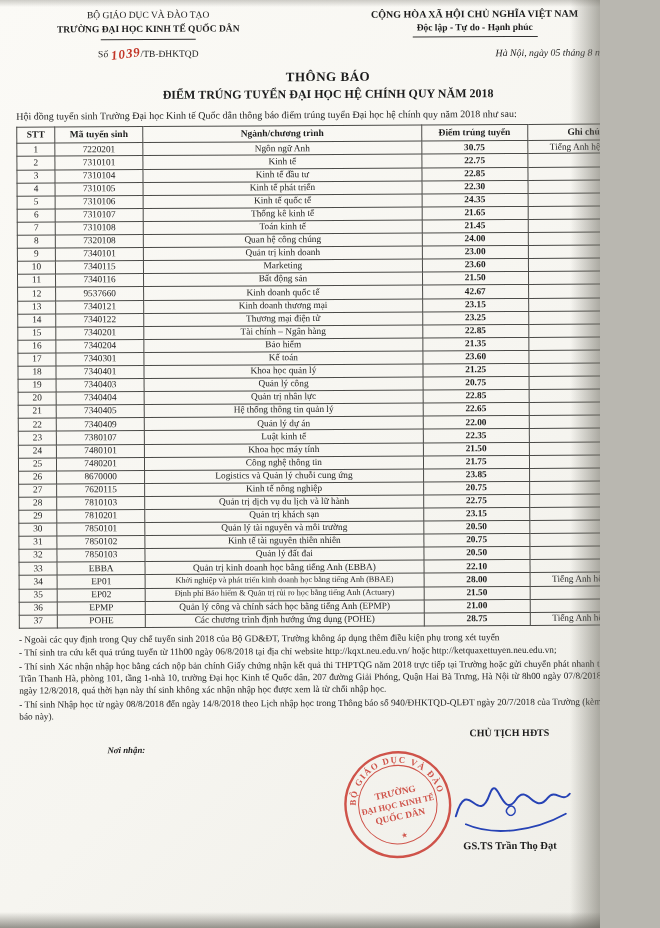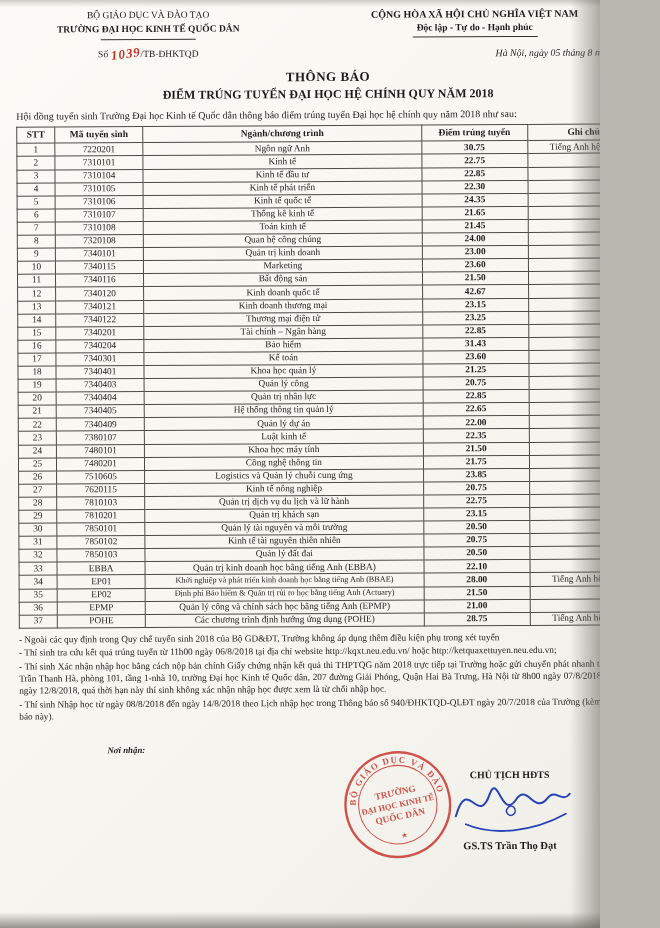--- a/index.html
+++ b/index.html
@@ -60,21 +60,21 @@
   col.c-score{width:106px;} col.c-note{width:112px;}
   
   .notes{margin-top:5px;}
   .notes p{margin:1px 0;font-size:9.3px;line-height:1.33;text-align:justify;}
   
   .footer{position:relative;height:150px;margin-top:6px;}
   .recipients{position:absolute;left:88px;top:16px;font-size:8.8px;line-height:1.45;}
   .recipients .rtitle{font-weight:bold;font-style:italic;}
   .recipients .ritem{font-style:normal;}
   .sig-block{position:absolute;left:380px;top:0;width:220px;text-align:center;}
-  .sig-title{font-weight:bold;font-size:10px;line-height:1.35;margin-top:42px;}
+  .sig-title{font-weight:bold;font-size:10px;line-height:1.35;}
   .sig-name{position:absolute;left:380px;top:114px;width:220px;text-align:center;font-weight:bold;font-size:10.5px;}
   .stamp{position:absolute;left:322px;top:22px;width:112px;height:112px;opacity:.85;transform:rotate(-12deg);z-index:2;}
   .signature{position:absolute;left:428px;top:38px;width:130px;height:76px;z-index:3;}
 </style>
 </head>
 <body>
 
 <div class="page">
   <div class="content">
 
@@ -193,21 +193,21 @@
           </tr>
           <tr>
             <td class="c0">11</td>
             <td class="c1">7340116</td>
             <td class="c2">Bất động sản</td>
             <td class="c3">21.50</td>
             <td class="c4"></td>
           </tr>
           <tr>
             <td class="c0">12</td>
-            <td class="c1">7340120</td>
+            <td class="c1">9537660</td>
             <td class="c2">Kinh doanh quốc tế</td>
             <td class="c3">42.67</td>
             <td class="c4"></td>
           </tr>
           <tr>
             <td class="c0">13</td>
             <td class="c1">7340121</td>
             <td class="c2">Kinh doanh thương mại</td>
             <td class="c3">23.15</td>
             <td class="c4"></td>
@@ -223,21 +223,21 @@
             <td class="c0">15</td>
             <td class="c1">7340201</td>
             <td class="c2">Tài chính – Ngân hàng</td>
             <td class="c3">22.85</td>
             <td class="c4"></td>
           </tr>
           <tr>
             <td class="c0">16</td>
             <td class="c1">7340204</td>
             <td class="c2">Bảo hiểm</td>
-            <td class="c3">31.43</td>
+            <td class="c3">21.35</td>
             <td class="c4"></td>
           </tr>
           <tr>
             <td class="c0">17</td>
             <td class="c1">7340301</td>
             <td class="c2">Kế toán</td>
             <td class="c3">23.60</td>
             <td class="c4"></td>
           </tr>
           <tr>
@@ -291,21 +291,21 @@
           </tr>
           <tr>
             <td class="c0">25</td>
             <td class="c1">7480201</td>
             <td class="c2">Công nghệ thông tin</td>
             <td class="c3">21.75</td>
             <td class="c4"></td>
           </tr>
           <tr>
             <td class="c0">26</td>
-            <td class="c1">7510605</td>
+            <td class="c1">8670000</td>
             <td class="c2">Logistics và Quản lý chuỗi cung ứng</td>
             <td class="c3">23.85</td>
             <td class="c4"></td>
           </tr>
           <tr>
             <td class="c0">27</td>
             <td class="c1">7620115</td>
             <td class="c2">Kinh tế nông nghiệp</td>
             <td class="c3">20.75</td>
             <td class="c4"></td>

